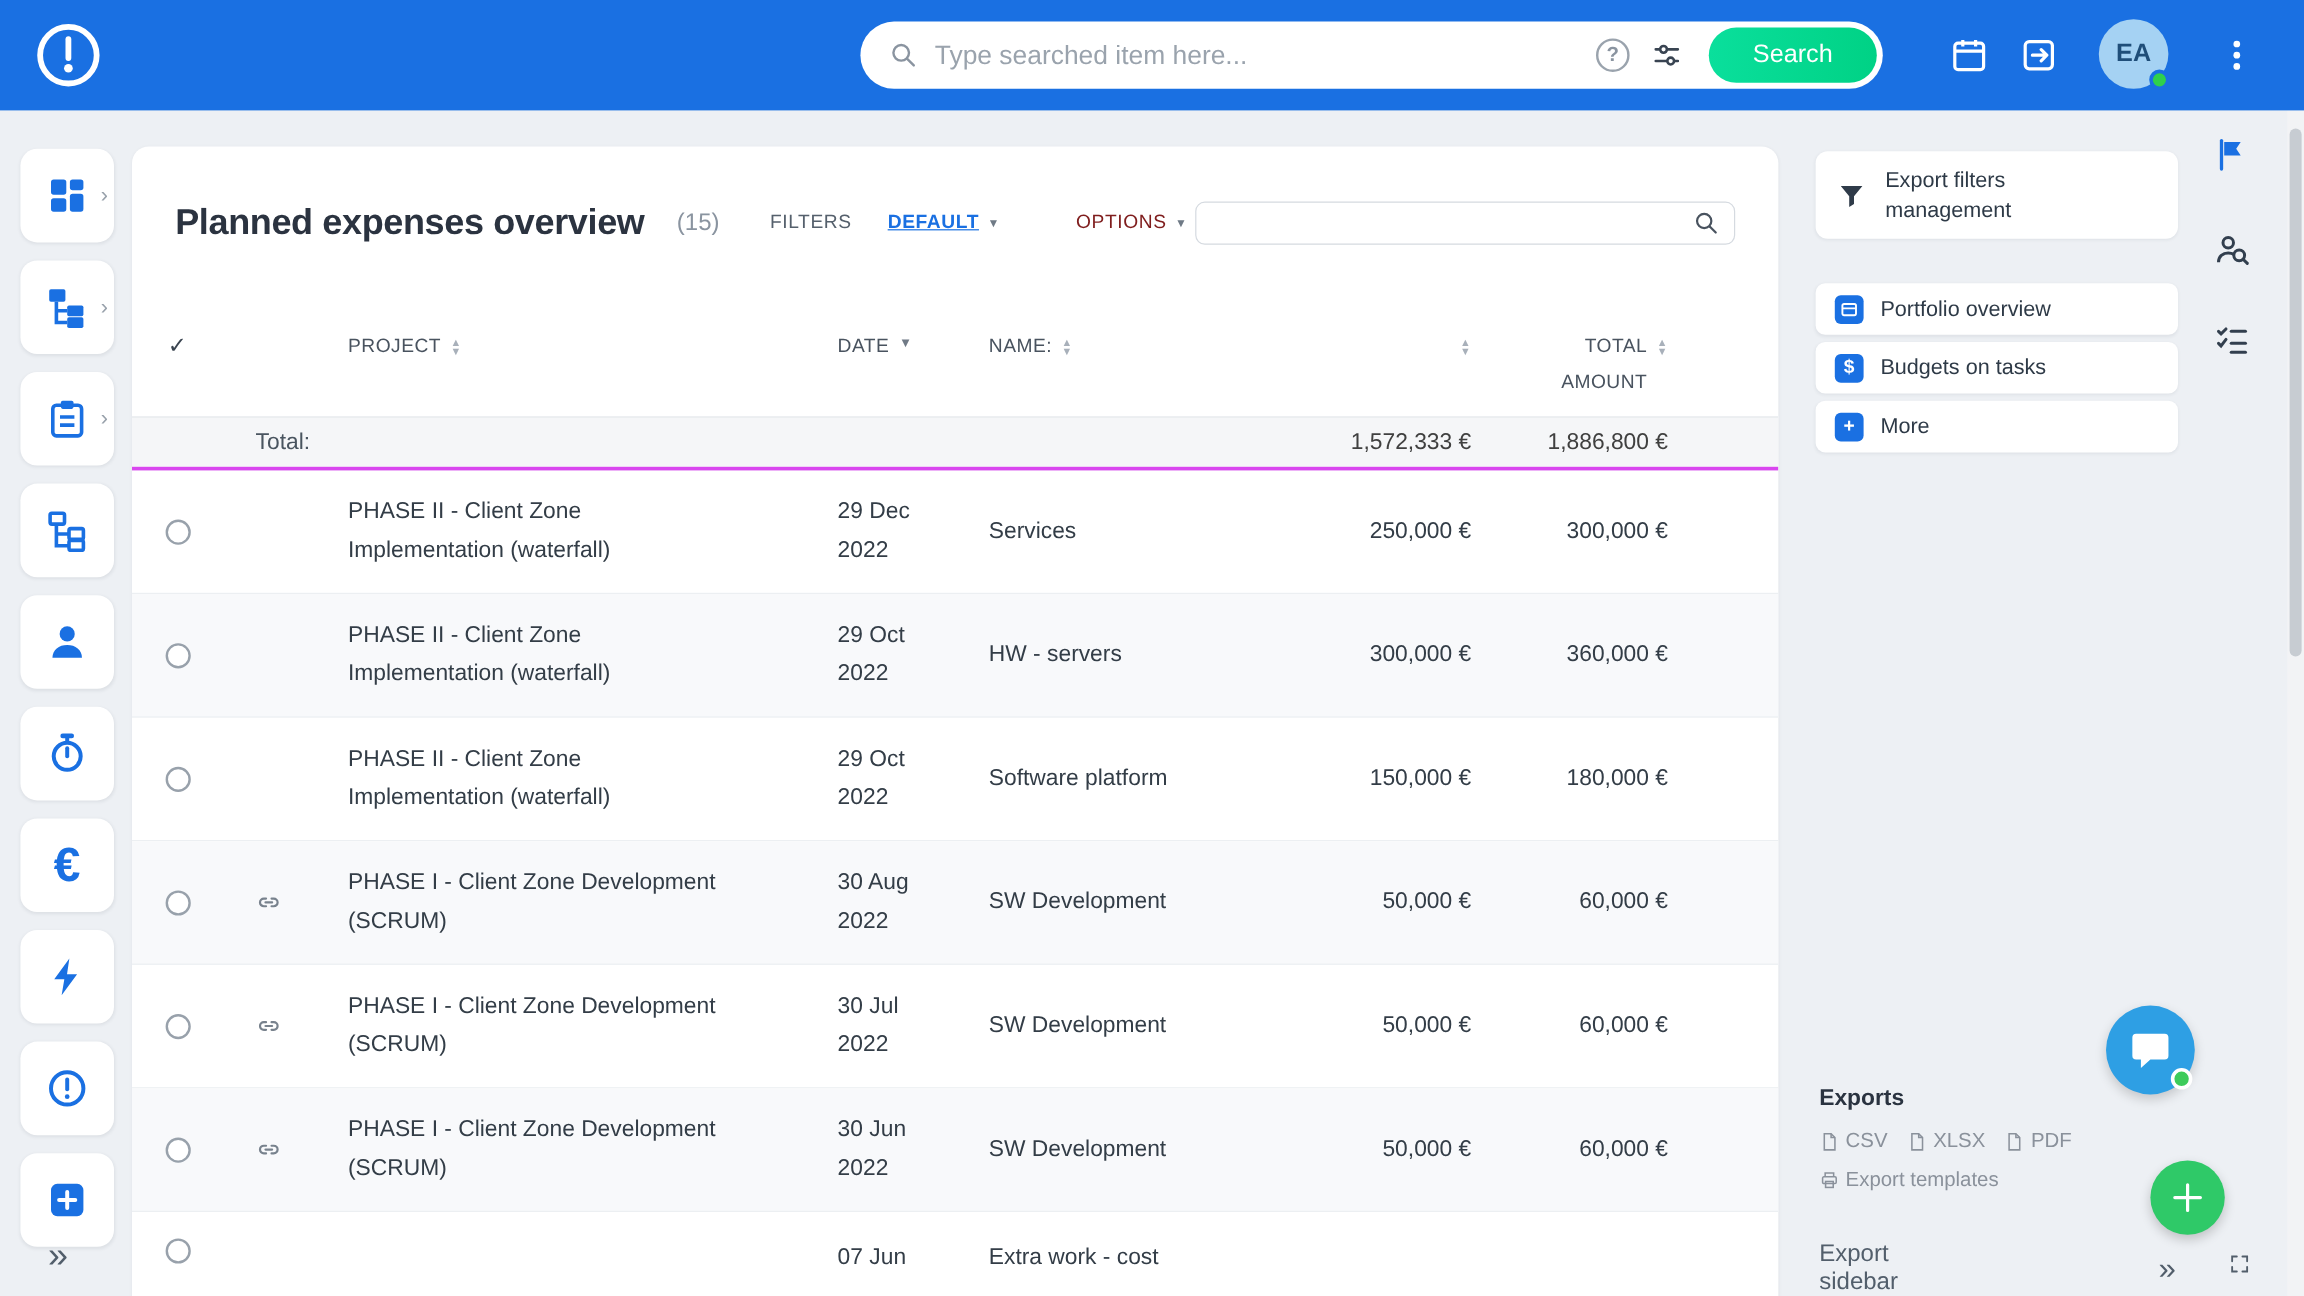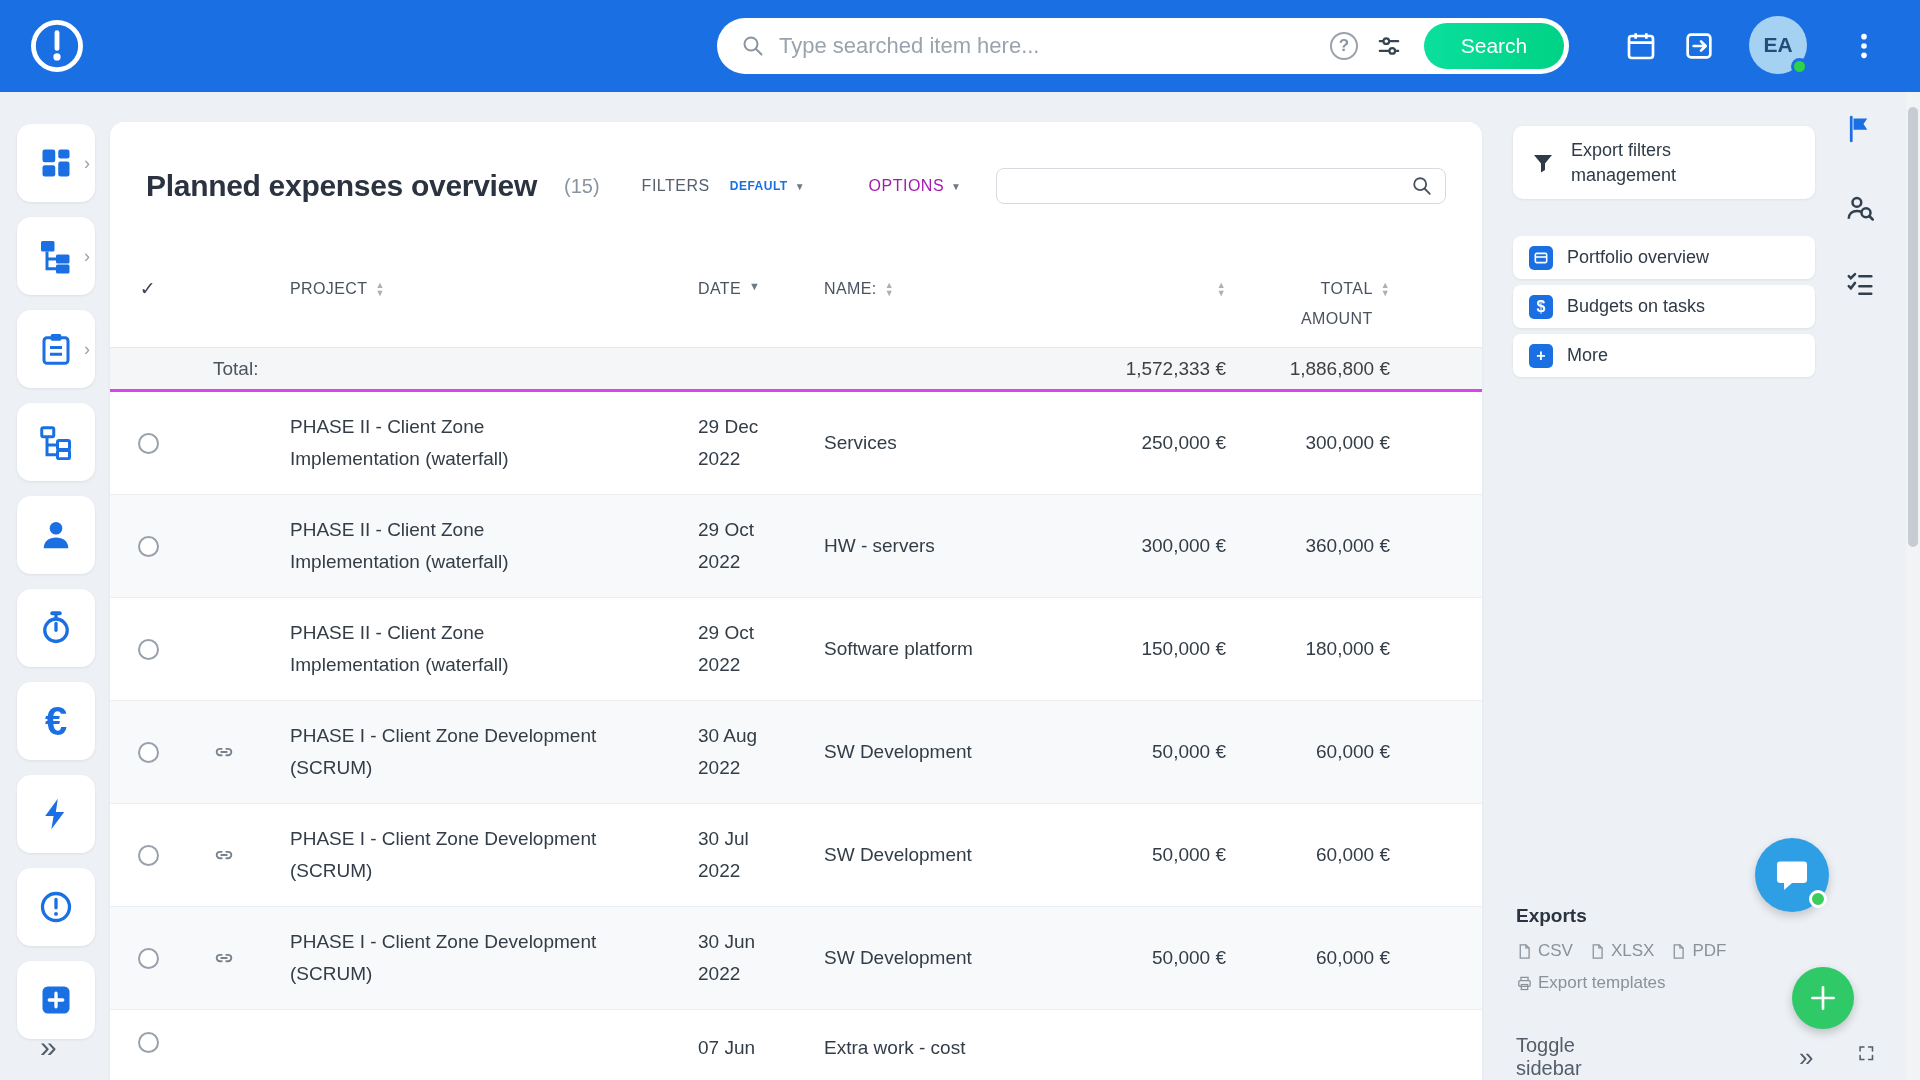--- a/index.html
+++ b/index.html
@@ -40,23 +40,23 @@
   .tchev { position:absolute; right:5px; top:50%; transform:translateY(-50%); color:#98A1AB; font-size:18px; }
   .navmore { position:absolute; left:40px; top:1030px; color:#525E6B; font-size:30px; cursor:pointer; z-index:6; }
 
   
   .card { position:absolute; left:110px; top:122px; width:1372px; height:980px; background:#fff;
     border-radius:14px; box-shadow:0 1px 3px rgba(25,39,52,.06); overflow:hidden; }
   .card-head { display:flex; align-items:center; margin:46px 36px 0 36px; }
   .ptitle { font-size:30px; font-weight:bold; color:#2B3340; letter-spacing:-0.3px; }
   .pcount { font-size:20px; color:#8A94A0; margin-left:27px; }
   .flabel { font-size:16px; color:#55606C; letter-spacing:.5px; margin-left:42px; }
-  .fvalue { font-size:12px; font-weight:bold; color:#1A70E2; letter-spacing:.5px; margin-left:20px; cursor:pointer; }
+  .fvalue { font-size:16px; font-weight:bold; color:#1A70E2; letter-spacing:.5px; margin-left:30px; cursor:pointer;text-decoration:underline; }
   .caret { font-size:10px; color:#6F7A86; margin-left:7px; }
-  .olabel { font-size:16px; color:#a21caf; letter-spacing:.5px; margin-left:64px; cursor:pointer; }
+  .olabel { font-size:16px; color:#7f1d1d; letter-spacing:.5px; margin-left:64px; cursor:pointer; }
   .tsearch { margin-left:auto; width:450px; height:36px; border:1px solid #D5DAE0; border-radius:8px;
     display:flex; align-items:center; padding:0 12px; }
   .tsearch input { flex:1; border:none; outline:none; font-size:18px; color:#333D47; background:transparent;
     font-family:"Liberation Sans",sans-serif; }
   .tsearch svg { width:22px; height:22px; color:#49535F; flex:0 0 auto; cursor:pointer; }
 
   
   .thead, .totalrow, .trow { display:flex; padding-left:18px; padding-right:92px; }
   .cell { flex:0 0 auto; }
   .c-check { width:40px; display:flex; justify-content:center; }
@@ -551,21 +551,21 @@
         <path d="M7 8V3.5h10V8"></path>
           <rect x="4" y="8" width="16" height="8" rx="1.5"></rect>
           <rect x="7.5" y="13.5" width="9" height="7"></rect>
         </svg>
       <span>Export templates</span>
     </span>
   </div>
 </div>
 
 <div class="toggle-row">
-  <span class="tlabel">Toggle sidebar</span>
+  <span class="tlabel">Export sidebar</span>
   <span class="dbl">»</span>
   <span class="fs">
     <svg viewBox="0 0 24 24" fill="none" stroke="currentColor" stroke-width="2" stroke-linecap="round">
       <path d="M4 9V4h5M15 4h5v5M20 15v5h-5M9 20H4v-5"></path>
     </svg>
   </span>
 </div>
 
 <div class="chatfab">
   <svg viewBox="0 0 24 24" fill="#fff">

